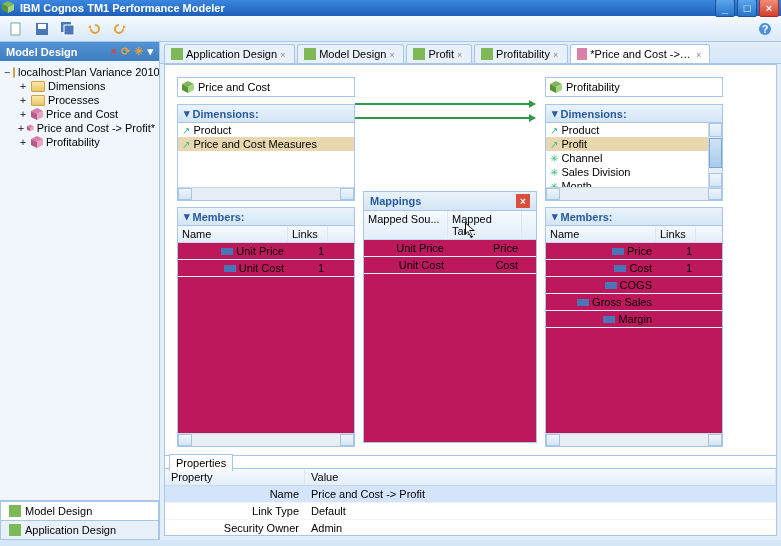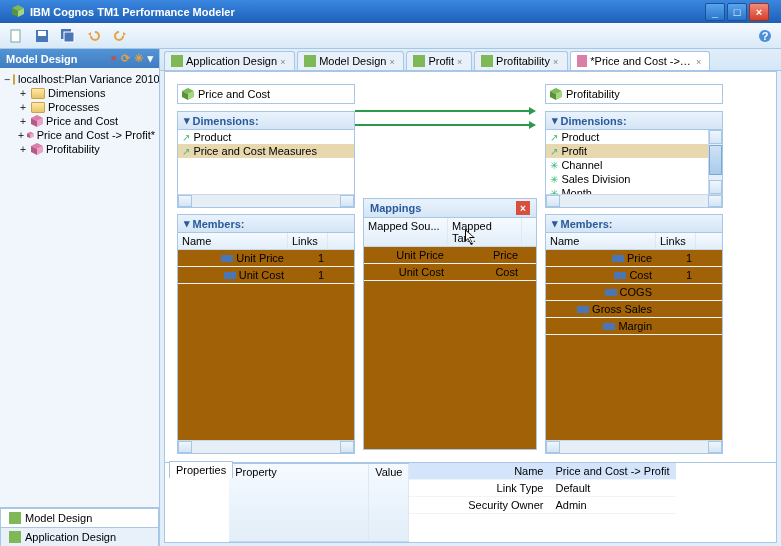--- a/index.html
+++ b/index.html
@@ -1,18 +1,18 @@
 <!DOCTYPE html>
 <html><head>
 <meta charset="utf-8">
 <style>
 * { box-sizing: border-box; font-family: Tahoma, sans-serif; font-size: 11px; }
 body { margin: 0; background: #d4e7f7; overflow: hidden; width: 781px; height: 546px; }
 
-.titlebar { height: 23px; background: linear-gradient(#3a87e0, #1e5fb8); display: flex; align-items: center; padding: 0 12px; color: white; font-weight: bold; }
+.titlebar { height: 16px; background: linear-gradient(#3a87e0, #1e5fb8); display: flex; align-items: center; padding: 0 2px; color: white; font-weight: bold; }
 .titlebar-icon { width: 14px; height: 14px; margin-right: 4px; display:inline-block; }
 .titlebar-buttons { margin-left: auto; display: flex; gap: 2px; }
 .titlebar-btn { width: 20px; height: 18px; background: linear-gradient(#5ba5ed,#2874c9); border: 1px solid #1a5197; display:flex; align-items:center; justify-content:center; color:white; border-radius:2px; cursor:pointer; }
 .titlebar-btn.close { background: linear-gradient(#f58b7a,#d43f2a); border-color:#a82f1d; }
 
 .toolbar { height: 26px; background: linear-gradient(#f5faff,#d9e9f8); border-bottom: 1px solid #a8c7e6; display:flex; align-items:center; padding: 0 6px; gap:6px; }
 .tbtn { width:20px; height:20px; display:flex; align-items:center; justify-content:center; cursor:pointer; }
 .help { margin-left:auto; }
 
 .main { display:flex; height: calc(546px - 22px - 26px); }
@@ -46,32 +46,32 @@
 .cube-header { display:flex; align-items:center; padding:3px 4px; background:#fff; border:1px solid #a8c7e6; margin-bottom:1px; }
 .section-header { background:linear-gradient(#eaf3fc,#d4e5f6); border-bottom:1px solid #a8c7e6; padding:2px 6px; font-weight:bold; color:#2b5a9b; display:flex; align-items:center; }
 .dim-list { height:64px; overflow:auto; background:#fff; }
 .dim-item { display:flex; align-items:center; padding:1px 4px; gap:3px; cursor:pointer; }
 .dim-item.sel { background:#e8d8b0; }
 .dim-icon { font-size:10px; color:#3b7; }
 .scroll-placeholder { height:13px; background:#e8eef5; border-top:1px solid #c9d8e8; display:flex; }
 .sb-btn { width:14px; background:linear-gradient(#f0f6fc,#d4e5f6); border:1px solid #a8c7e6; cursor:pointer; }
 .sb-track { flex:1; }
 
-.members-table, .map-table { background:#a16207; }
+.members-table, .map-table { background:#be185d; }
 .tbl-head { display:flex; background:linear-gradient(#f5faff,#e2eef9); border-bottom:1px solid #c9d8e8; }
 .th { padding:2px 4px; border-right:1px solid #dde8f2; }
 .tr { display:flex; border-bottom:1px solid #f0f4f8; padding:1px 0; }
 .td { padding:1px 4px; overflow:hidden; white-space:nowrap; text-overflow:ellipsis;text-align:right; }
 .c1 { width:110px; } .c2 { width:40px; }
 .mc1 { width:84px; } .mc2 { width:74px; }
 .rc1 { width:110px; } .rc2 { width:40px; }
 .swatch { display:inline-block; width:12px; height:7px; margin-right:3px; background:#4a76b8; }
 .members-body { height:190px; }
 .close-x { margin-left:auto; width:14px; height:14px; background:#d94f3d; color:#fff; display:flex; align-items:center; justify-content:center; font-size:10px; cursor:pointer; }
-.properties { height:80px; border-top:1px solid #a8c7e6; background:#fff; display:flex; flex-direction:row; }
+.properties { height:80px; border-top:1px solid #a8c7e6; background:#fff; display:flex; flex-direction:column; }
 .prop-tab { width:60px; padding:2px 6px; border:1px solid #a8c7e6; border-bottom:none; background:#fff; position:relative; top:1px; left:4px; }
 .prop-head { display:flex; background:linear-gradient(#f5faff,#e2eef9); border-top:1px solid #a8c7e6; border-bottom:1px solid #c9d8e8;justify-content:space-between; }
 .ph { padding:2px 6px; border-right:1px solid #dde8f2; }
 .phc1 { width:140px; } .phc2 { flex:1; }
 .prop-row { display:flex; border-bottom:1px solid #f0f4f8; }
 .prop-row.sel { background:#d4e5fb; }
 .pc { padding:2px 6px; }
 .pc1 { width:140px; text-align:right; } .pc2 { flex:1; }
 
 .right-scroll { width:14px; background:#e8eef5; border-left:1px solid #c9d8e8; display:flex; flex-direction:column; }

